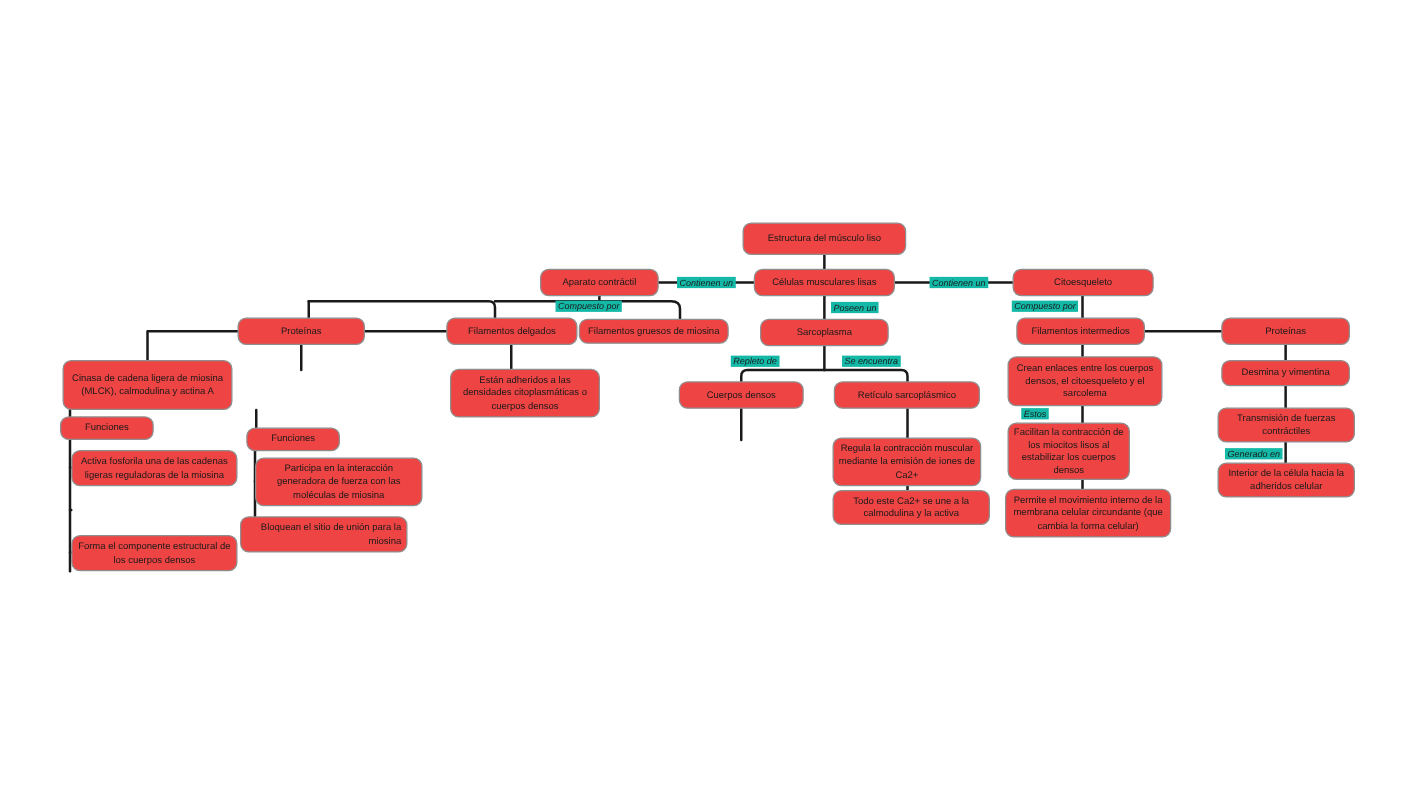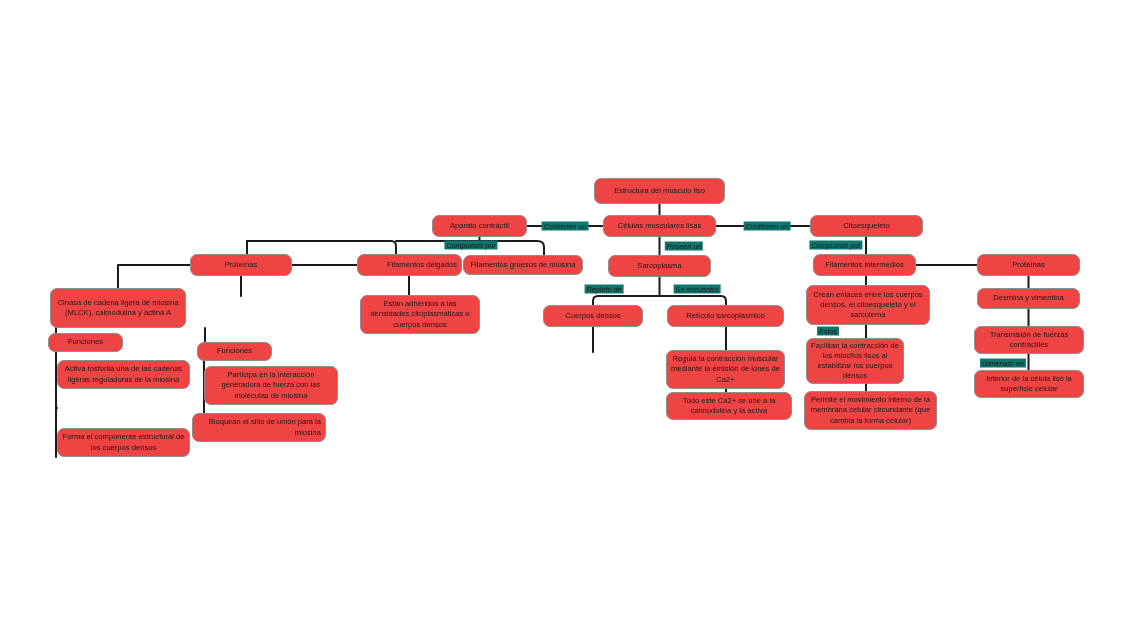--- a/index.html
+++ b/index.html
@@ -41,21 +41,21 @@
   }
   .node span {
     display: block;
     width: 100%;
   }
   .edge-label {
     position: absolute;
     font-size: 7.2px;
     font-style: italic;
     color: #1a1a1a;
-    background: #0f766e;
+    background: #14b8a6;
     white-space: nowrap;
     padding: 0 2px;
     z-index: 3;
     transform: translate(-50%, -50%);
     font-family: "Liberation Sans", sans-serif;
   }
 </style>
 </head>
 <body>
 
@@ -106,21 +106,21 @@
     </div>
     <div class="node" style="left: 432px; top: 215px; width: 95px; min-height: 22px; border-color: rgb(142, 142, 142); color: rgb(26, 26, 26);">
       <span>Aparato contráctil</span>
     </div>
     <div class="node" style="left: 810px; top: 215px; width: 113px; min-height: 22px; border-color: rgb(142, 142, 142); color: rgb(26, 26, 26);">
       <span>Citoesqueleto</span>
     </div>
     <div class="node" style="left: 190px; top: 254px; width: 102px; min-height: 22px; border-color: rgb(142, 142, 142); color: rgb(26, 26, 26);">
       <span>Proteínas</span>
     </div>
-    <div class="node" style="left: 357px; top: 254px; width: 105px; min-height: 22px; border-color: rgb(142, 142, 142); color: rgb(26, 26, 26); text-align: right;">
+    <div class="node" style="left: 357px; top: 254px; width: 105px; min-height: 22px; border-color: rgb(142, 142, 142); color: rgb(26, 26, 26);">
       <span>Filamentos delgados</span>
     </div>
     <div class="node" style="left: 463px; top: 255px; width: 120px; min-height: 20px; border-color: rgb(142, 142, 142); color: rgb(26, 26, 26);">
       <span>Filamentos gruesos de miosina</span>
     </div>
     <div class="node" style="left: 608px; top: 255px; width: 103px; min-height: 22px; border-color: rgb(142, 142, 142); color: rgb(26, 26, 26);">
       <span>Sarcoplasma</span>
     </div>
     <div class="node" style="left: 813px; top: 254px; width: 103px; min-height: 22px; border-color: rgb(142, 142, 142); color: rgb(26, 26, 26);">
       <span>Filamentos intermedios</span>
@@ -161,21 +161,21 @@
     <div class="node" style="left: 974px; top: 326px; width: 110px; min-height: 28px; border-color: rgb(142, 142, 142); color: rgb(26, 26, 26);">
       <span>Transmisión de fuerzas contráctiles</span>
     </div>
     <div class="node" style="left: 57px; top: 360px; width: 133px; min-height: 29px; border-color: rgb(142, 142, 142); color: rgb(26, 26, 26);">
       <span>Activa fosforila una de las cadenas ligeras reguladoras de la miosina</span>
     </div>
     <div class="node" style="left: 204px; top: 366px; width: 134px; min-height: 39px; border-color: rgb(142, 142, 142); color: rgb(26, 26, 26);">
       <span>Participa en la interacción generadora de fuerza con las moléculas de miosina</span>
     </div>
     <div class="node" style="left: 974px; top: 370px; width: 110px; min-height: 28px; border-color: rgb(142, 142, 142); color: rgb(26, 26, 26);">
-      <span>Interior de la célula liso la superficie celular</span>
+      <span>Interior de la célula hacia la adheridos celular</span>
     </div>
     <div class="node" style="left: 666px; top: 392px; width: 126px; min-height: 28px; border-color: rgb(142, 142, 142); color: rgb(26, 26, 26);">
       <span>Todo este Ca2+ se une a la calmodulina y la activa</span>
     </div>
     <div class="node" style="left: 804px; top: 391px; width: 133px; min-height: 39px; border-color: rgb(142, 142, 142); color: rgb(26, 26, 26);">
       <span>Permite el movimiento interno de la membrana celular circundante (que cambia la forma celular)</span>
     </div>
     <div class="node" style="left: 192px; top: 413px; width: 134px; min-height: 29px; border-color: rgb(142, 142, 142); color: rgb(26, 26, 26); text-align: right;">
       <span>Bloquean el sitio de unión para la miosina</span>
     </div>

